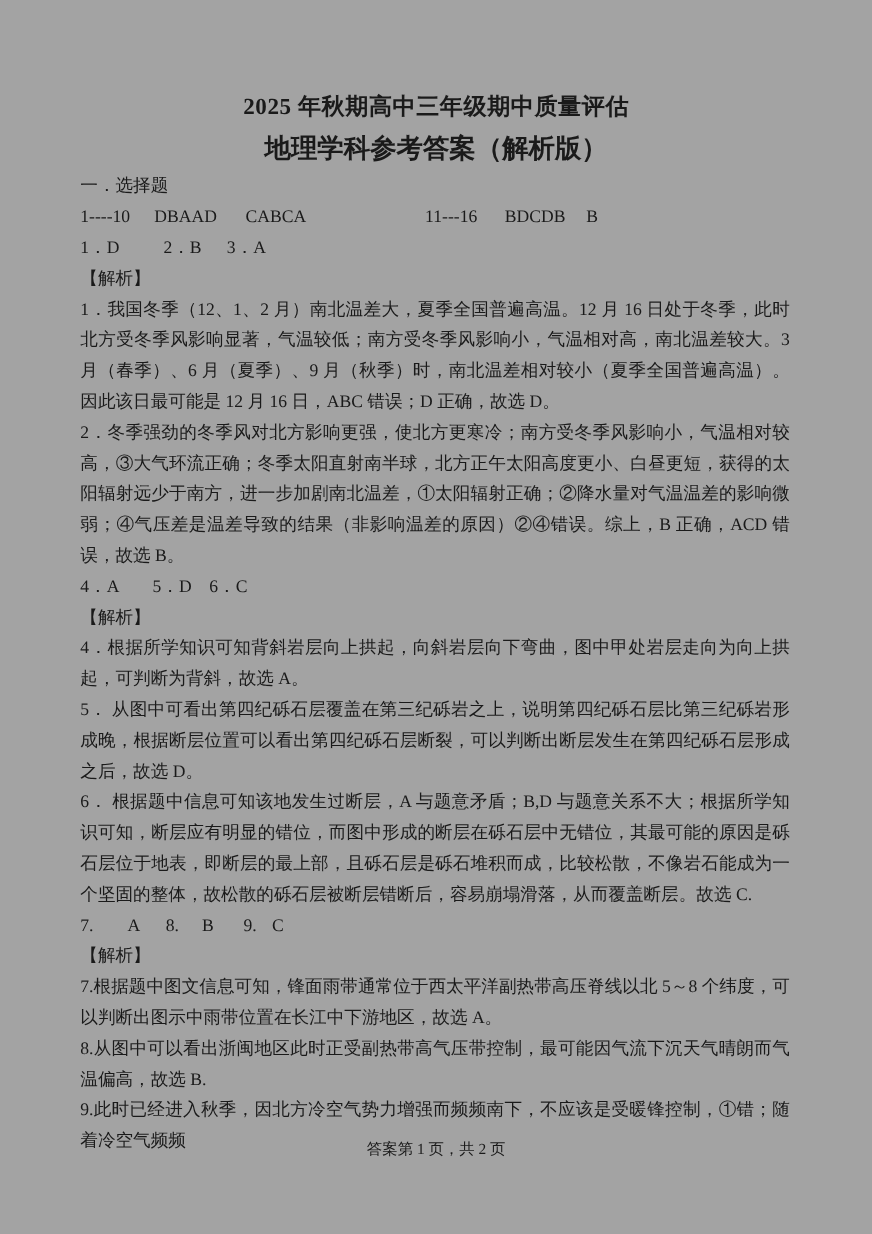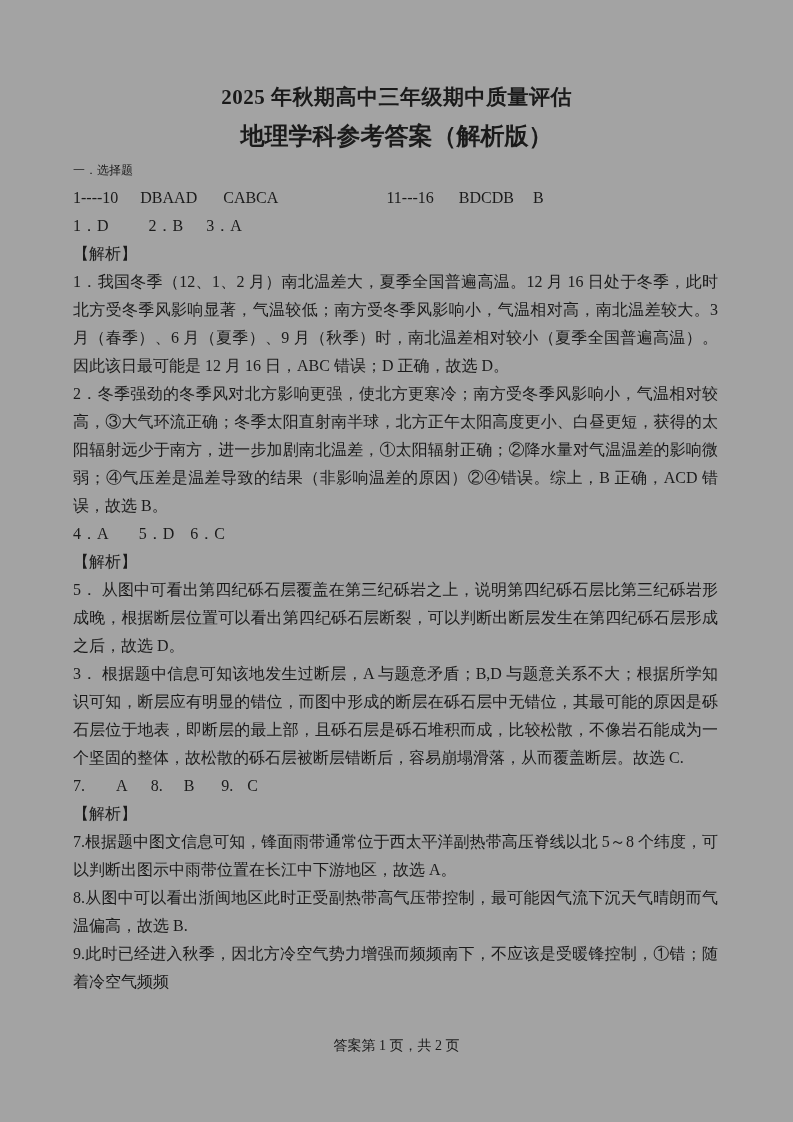--- a/index.html
+++ b/index.html
@@ -28,21 +28,21 @@
     font-weight: bold;
   }
   .flow {
     position: absolute;
     left: 73px;
     top: 156px;
     width: 645px;
     font-size: 16px;
     line-height: 28px;
   }
-  .heading { font-size: 12px; font-family: Liberation Serif, serif; }
+  .heading { font-size: 16px; font-family: Liberation Serif, serif; }
   .line { white-space: nowrap; }
   .para {
     margin: 0;
     text-align: justify;
     overflow-wrap: break-word;
   }
   .label { margin: 0; }
   .ml10  { margin-left: 10px; }
   .ml12  { margin-left: 12px; }
   .ml15  { margin-left: 15px; }
@@ -99,22 +99,23 @@
     <p class="para">2．冬季强劲的冬季风对北方影响更强，使北方更寒冷；南方受冬季风影响小，气温相对较高，③大气环流正确；冬季太阳直射南半球，北方正午太阳高度更小、白昼更短，获得的太阳辐射远少于南方，进一步加剧南北温差，①太阳辐射正确；②降水量对气温温差的影响微弱；④气压差是温差导致的结果（非影响温差的原因）②④错误。综上，B 正确，ACD 错误，故选 B。</p>
 
     <div class="line">
       <span>4．A</span>
       <span class="ml27">5．D</span>
       <span class="ml12">6．C</span>
     </div>
 
     <div class="label">【解析】</div>
 
+    <p class="para">4．根据所学知识可知背斜岩层向上拱起，向斜岩层向下弯曲，图中甲处岩层走向为向上拱起，可判断为背斜，故选 A。</p>
     <p class="para">5． 从图中可看出第四纪砾石层覆盖在第三纪砾岩之上，说明第四纪砾石层比第三纪砾岩形成晚，根据断层位置可以看出第四纪砾石层断裂，可以判断出断层发生在第四纪砾石层形成之后，故选 D。</p>
-    <p class="para">3． 根据题中信息可知该地发生过断层，A 与题意矛盾；B,D 与题意关系不大；根据所学知识可知，断层应有明显的错位，而图中形成的断层在砾石层中无错位，其最可能的原因是砾石层位于地表，即断层的最上部，且砾石层是砾石堆积而成，比较松散，不像岩石能成为一个坚固的整体，故松散的砾石层被断层错断后，容易崩塌滑落，从而覆盖断层。故选 C.</p>
+    <p class="para">6． 根据题中信息可知该地发生过断层，A 与题意矛盾；B,D 与题意关系不大；根据所学知识可知，断层应有明显的错位，而图中形成的断层在砾石层中无错位，其最可能的原因是砾石层位于地表，即断层的最上部，且砾石层是砾石堆积而成，比较松散，不像岩石能成为一个坚固的整体，故松散的砾石层被断层错断后，容易崩塌滑落，从而覆盖断层。故选 C.</p>
 
     <div class="line">
       <span>7.</span>
       <span class="ml27">A</span>
       <span class="ml20">8.</span>
       <span class="ml17">B</span>
       <span class="ml23">9.</span>
       <span class="ml10">C</span>
     </div>
 

